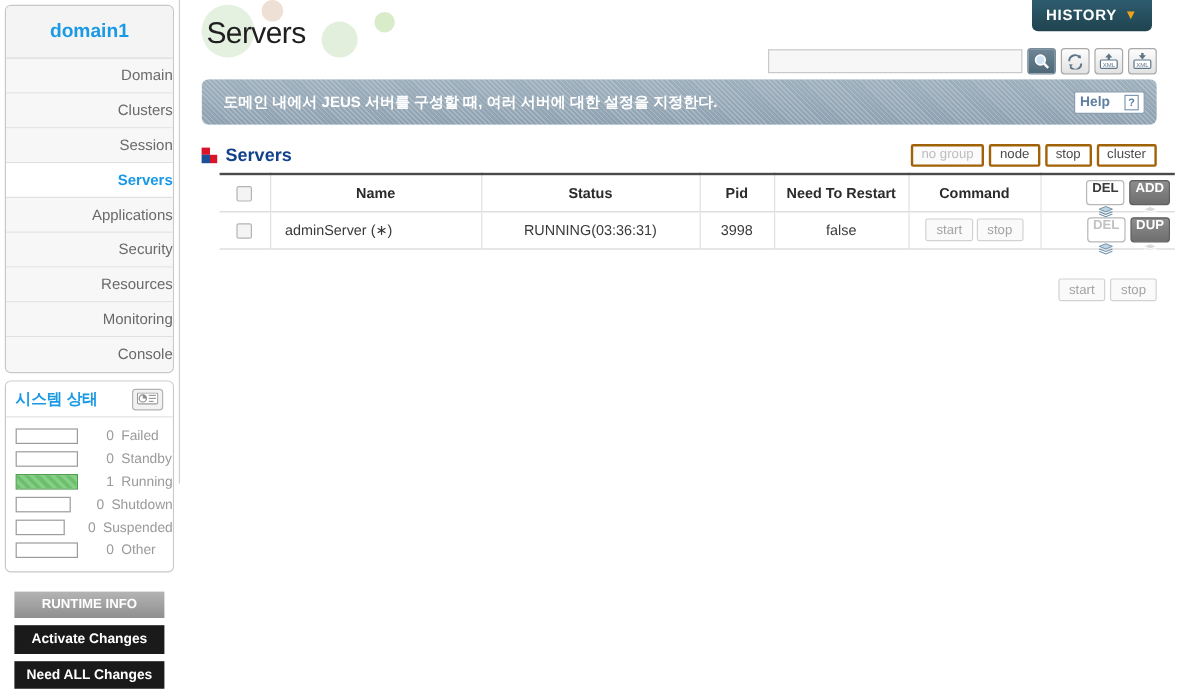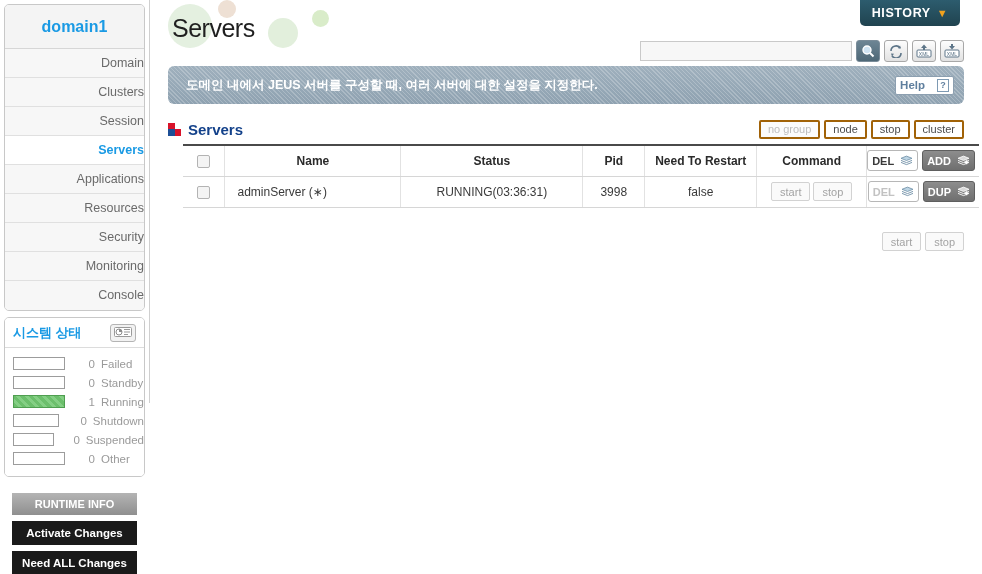--- a/index.html
+++ b/index.html
@@ -243,21 +243,21 @@
     border: 1px solid #d2d2d2; border-radius: 2px;
     background: #fafafa;
     font-size: 11px; color: #a3a3a3;
     display: flex; align-items: center;
   }
   .act-cell { display: flex; justify-content: flex-end; gap: 4px; padding-right: 4px; }
   .abtn {
     height: 21px; padding: 0 4px;
     border-radius: 3px;
     font-size: 11px; font-weight: bold;
-    display: flex; align-items: center; gap: 6px;
+    display: flex; align-items: center; gap: 6px; flex-direction: column;
   }
   .abtn.white { background: #ffffff; border: 1px solid #b7b7b7; color: #3a3a3a; }
   .abtn.white.muted { color: #c2c2c2; }
   .abtn.gray {
     background: linear-gradient(#8d8d8d, #6f6f6f);
     border: 1px solid #5f5f5f; color: #ffffff;
   }
 
   
   .foot-btns {
@@ -273,22 +273,22 @@
   <div id="sidebar">
 
     <div class="side-panel">
       <div class="domain-title">domain1</div>
       <div id="nav-list">
           <div class="nav-item">Domain</div>
           <div class="nav-item">Clusters</div>
           <div class="nav-item">Session</div>
           <div class="nav-item active">Servers</div>
           <div class="nav-item">Applications</div>
+          <div class="nav-item">Security</div>
           <div class="nav-item">Resources</div>
-          <div class="nav-item">Security</div>
           <div class="nav-item">Monitoring</div>
           <div class="nav-item">Console</div>
         </div>
     </div>
 
     <div class="side-panel sys-panel">
       <div class="sys-head">
         <span class="sys-head-title">시스템 상태</span>
         <span class="mon-icon">
           <svg width="18" height="12" viewBox="0 0 18 12">

